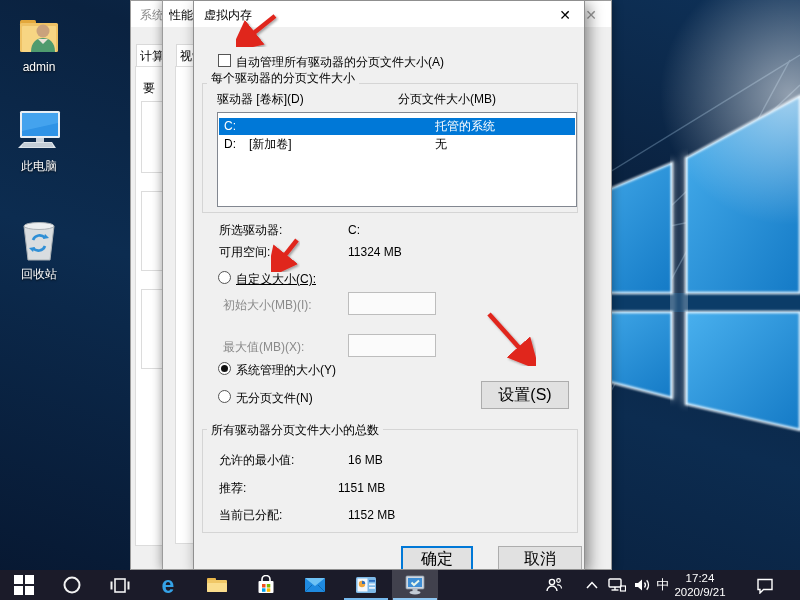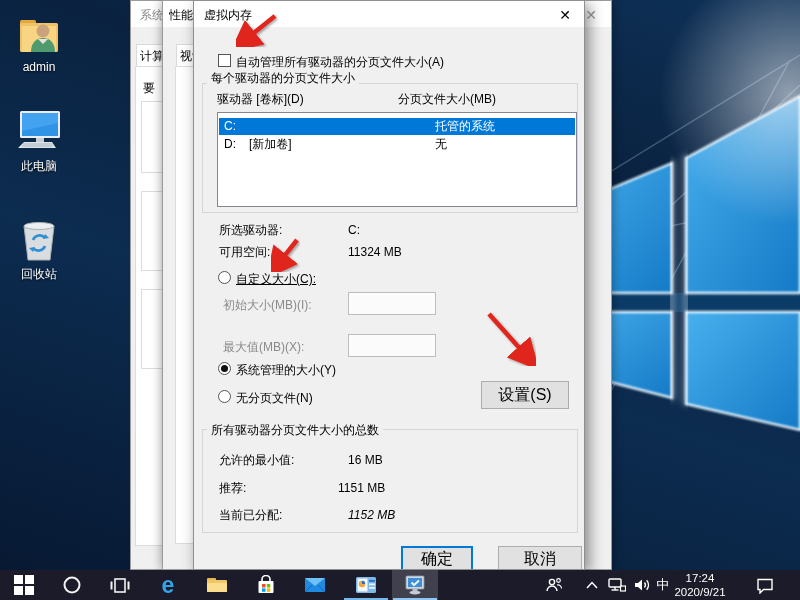--- a/index.html
+++ b/index.html
@@ -224,21 +224,21 @@
     <button class="btn" style="left:287px;top:380px;width:88px;height:28px;">设置(S)</button>
 
     <div class="groupbox" style="left:8px;top:428px;width:376px;height:104px;"></div>
     <div class="grouplabel" style="left:13px;top:421px;">所有驱动器分页文件大小的总数</div>
 
     <div class="lbl" style="left:25px;top:452px;">允许的最小值:</div>
     <div class="lbl" style="left:154px;top:452px;text-align:center;">16 MB</div>
     <div class="lbl" style="left:25px;top:480px;">推荐:</div>
     <div class="lbl" style="left:144px;top:480px;">1151 MB</div>
     <div class="lbl" style="left:25px;top:507px;">当前已分配:</div>
-    <div class="lbl" style="left:154px;top:507px;font-style:italic;">1152 MB</div>
+    <div class="lbl" style="left:154px;top:507px;">1152 MB</div>
 
     <button class="btn default" style="left:207px;top:545px;width:72px;height:27px;border-color:#0078d7;">确定</button>
     <button class="btn" style="left:304px;top:545px;width:84px;height:27px;">取消</button>
   </div>
 
   <svg id="arrows" width="800" height="600">
     <defs>
       <marker id="ah" markerWidth="7" markerHeight="7" refX="4.2" refY="3.5" orient="auto">
         <path d="M0,0 L7,3.5 L0,7 Z" fill="#e0251f"></path>
       </marker>

